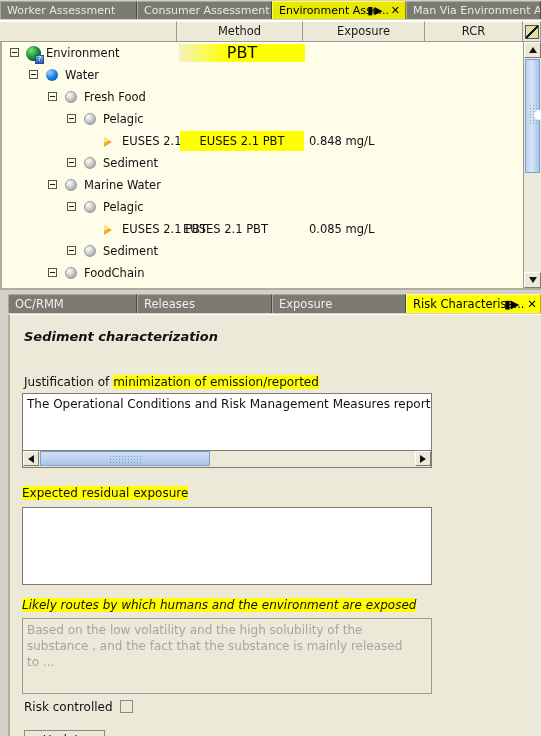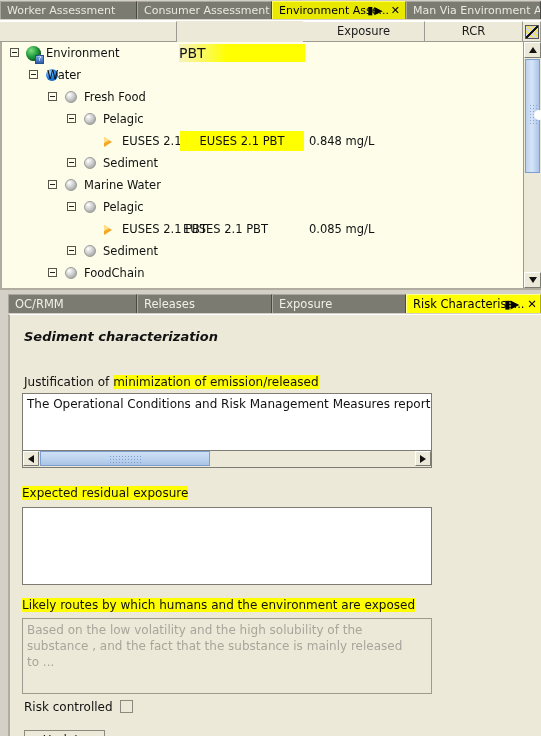--- a/index.html
+++ b/index.html
@@ -159,22 +159,22 @@
     font-size: 11.5px; color: #111;
   }
   .cell-method, .cell-exposure {
     position: absolute; top: 0;
     font-size: 11.5px; color: #111;
   }
   .hl { background: #ffff00; }
   .hl-pbt {
     position: absolute; top: 2px; left: 177px; width: 126px; height: 18px;
     background: #ffff00;
-    text-align: left; line-height: 18px;
-    font-size: 14px; color: #111;
+    text-align: center; line-height: 18px;
+    font-size: 16px; color: #111;
   }
   .hl-pbt .fade {
     position:absolute; left:0; top:0; width:48px; height:18px;
     background: linear-gradient(90deg,#f6f2c0, #ffff00);
   }
   .hl-pbt span.lbl { position: relative; }
 
   
   .vscroll {
     position: absolute; right: 0; top: 42px; width: 18px; height: 246px;
@@ -345,39 +345,40 @@
 
     <div class="tabstrip" id="top-tabs">
         <div class="tab" style="left: 0px; width: 137px;"><span>Worker Assessment</span></div>
         <div class="tab" style="left: 137px; width: 135px;"><span>Consumer Assessment</span></div>
         <div class="tab active" style="left: 272px; width: 134px;"><span>Environment Asse...</span><span class="tabicons"><span class="tab-split">▮▶</span><span class="tab-close">✕</span></span></div>
         <div class="tab" style="left: 406px; width: 135px;"><span>Man Via Environment As...</span></div>
       </div>
 
     <div class="grid-header" id="grid-header">
         <div class="hcell" style="left: 0px; width: 177px;"><span></span></div>
+        <div class="hcell" style="left: 177px; width: 126px;"><span>Method</span></div>
         <div class="hcell" style="left: 303px; width: 122px;"><span>Exposure</span></div>
         <div class="hcell" style="left: 425px; width: 98px;"><span>RCR</span></div>
         <div class="hcell icon-cell" style="left: 523px; width: 18px;"><span class="sel-icon"></span></div>
       </div>
 
     <div class="tree-area">
       <div class="tree-rows" id="tree-rows">
           <div class="trow">
             <div class="toggle" style="left: 8px;"></div>
             <div class="globe" style="left: 24px;">
               <div class="badge">?</div>
             </div>
             <div class="tlabel" style="left: 44px;">Environment</div>
             <div class="hl-pbt"><span class="fade"></span><span class="lbl">PBT</span></div>
           </div>
           <div class="trow">
             <div class="toggle" style="left: 27px;"></div>
             <div class="dot-blue" style="left: 44px;"></div>
-            <div class="tlabel" style="left: 45px;">Water</div>
+            <div class="tlabel" style="left: 63px;">Water</div>
           </div>
           <div class="trow">
             <div class="toggle" style="left: 46px;"></div>
             <div class="dot-grey" style="left: 63px;"></div>
             <div class="tlabel" style="left: 82px;">Fresh Food</div>
           </div>
           <div class="trow">
             <div class="toggle" style="left: 65px;"></div>
             <div class="dot-grey" style="left: 82px;"></div>
             <div class="tlabel" style="left: 101px;">Pelagic</div>
@@ -447,21 +448,21 @@
         <div class="tab2" style="left: 137px; width: 135px;"><span>Releases</span></div>
         <div class="tab2" style="left: 272px; width: 134px;"><span>Exposure</span></div>
         <div class="tab2 active" style="left: 406px; width: 135px;"><span>Risk Characterisa...</span><span class="tabicons"><span class="tab-split">▮▶</span><span>✕</span></span></div>
       </div>
 
     <div class="form-area">
 
       <div class="section-title">Sediment characterization</div>
 
       <div class="field-label" style="left:14px; top:60px;">
-        <span>Justification of </span><span class="hl">minimization of emission/released</span>
+        <span>Justification of </span><span class="hl">minimization of emission/reported</span>
       </div>
 
       <div class="textbox" style="left:12px; top:78px; width:410px; height:58px;">
         <div class="txt">The Operational Conditions and Risk Management Measures reported in th</div>
       </div>
 
       <div class="hscroll" style="left:12px; top:136px; width:410px;">
         <div class="hbtn left">
             <i></i>
           </div>
@@ -474,21 +475,21 @@
       </div>
 
       <div class="field-label" style="left:12px; top:171px;">
         <span class="hl">Expected residual exposure</span>
       </div>
 
       <div class="textbox" style="left:12px; top:192px; width:410px; height:78px;">
         <div class="txt"></div>
       </div>
 
-      <div class="field-label" style="left:12px; top:283px;">
+      <div class="field-label" style="left:12px; top:283px;font-style:italic;">
         <span class="hl">Likely routes by which humans and the environment are exposed</span>
       </div>
 
       <div class="textbox disabled" style="left:12px; top:303px; width:410px; height:76px;">
         <div class="txt">Based on the low volatility and the high solubility of the substance , and the fact that the substance is mainly released to ...</div>
       </div>
 
       <div class="field-label" style="left:14px; top:385px;">Risk controlled</div>
       <div class="checkbox" style="left:110px; top:385px;"></div>
 

